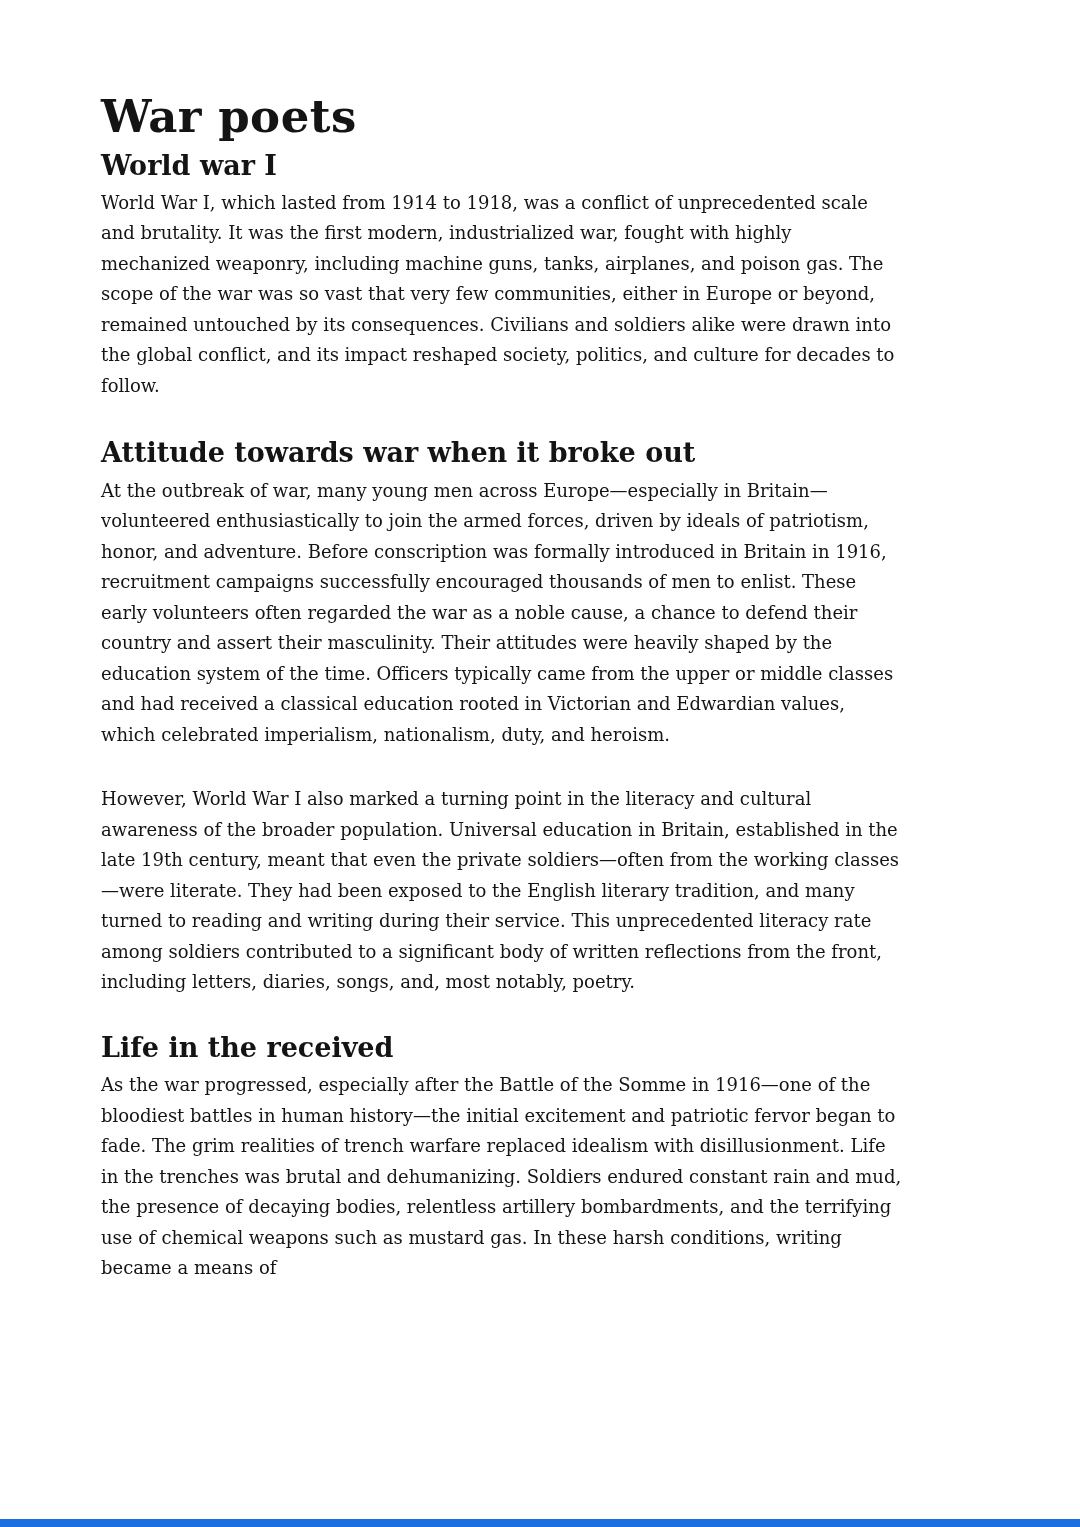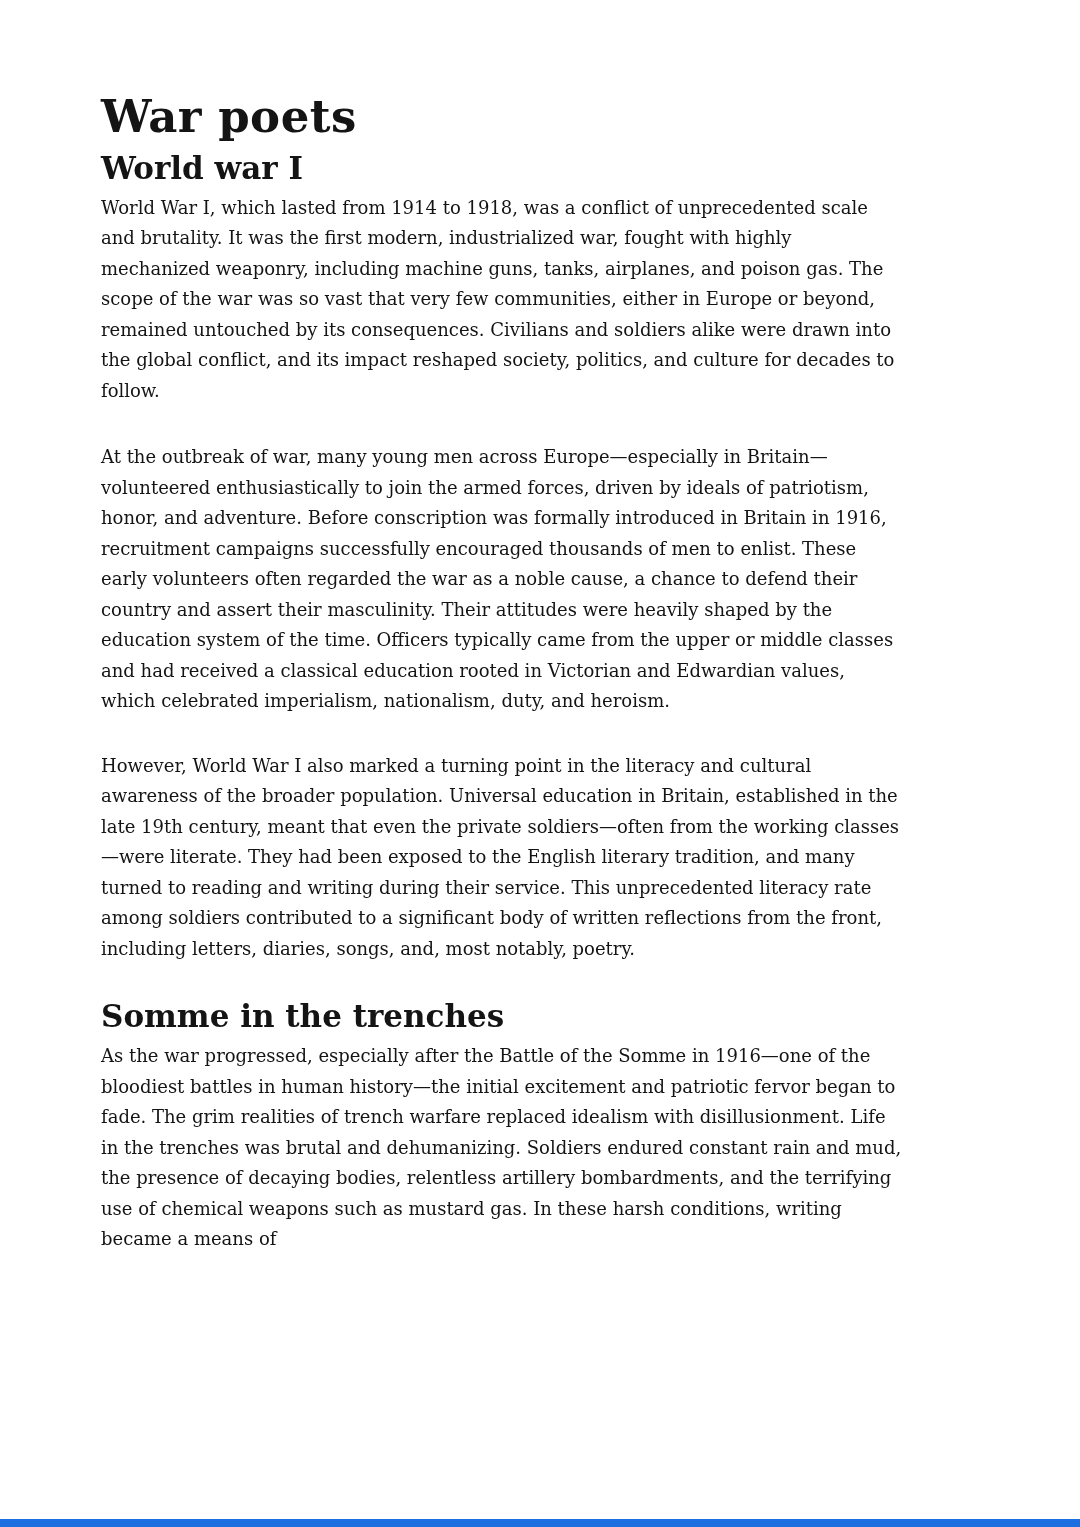--- a/index.html
+++ b/index.html
@@ -27,21 +27,21 @@
     margin: 0 0 8px 0;
     letter-spacing: 0.5px;
   }
   section.doc-section {
     margin: 0 0 34px 0;
   }
   section.doc-section.first {
     margin-bottom: 36px;
   }
   h2.section-heading {
-    font-size: 31px;
+    font-size: 27px;
     line-height: 1.2;
     font-weight: 700;
     margin: 0 0 6px 0;
   }
   p.section-body {
     font-size: 18px;
     line-height: 30.5px;
     margin: 0;
     text-align: left;
   }
@@ -60,27 +60,28 @@
 <div class="page">
 
   <h1 class="doc-title">War poets</h1>
 
   <section class="doc-section first">
     <h2 class="section-heading">World war I</h2>
     <p class="section-body">World War I, which lasted from 1914 to 1918, was a conflict of unprecedented scale and brutality. It was the first modern, industrialized war, fought with highly mechanized weaponry, including machine guns, tanks, airplanes, and poison gas. The scope of the war was so vast that very few communities, either in Europe or beyond, remained untouched by its consequences. Civilians and soldiers alike were drawn into the global conflict, and its impact reshaped society, politics, and culture for decades to follow.</p>
   </section>
 
   <section class="doc-section">
+    <h2 class="section-heading">Attitude towards war when it broke out</h2>
     <p class="section-body">At the outbreak of war, many young men across Europe—especially in Britain—volunteered enthusiastically to join the armed forces, driven by ideals of patriotism, honor, and adventure. Before conscription was formally introduced in Britain in 1916, recruitment campaigns successfully encouraged thousands of men to enlist. These early volunteers often regarded the war as a noble cause, a chance to defend their country and assert their masculinity. Their attitudes were heavily shaped by the education system of the time. Officers typically came from the upper or middle classes and had received a classical education rooted in Victorian and Edwardian values, which celebrated imperialism, nationalism, duty, and heroism.</p>
   </section>
 
   <section class="doc-section">
     <p class="section-body">However, World War I also marked a turning point in the literacy and cultural awareness of the broader population. Universal education in Britain, established in the late 19th century, meant that even the private soldiers—often from the working classes—were literate. They had been exposed to the English literary tradition, and many turned to reading and writing during their service. This unprecedented literacy rate among soldiers contributed to a significant body of written reflections from the front, including letters, diaries, songs, and, most notably, poetry.</p>
   </section>
 
   <section class="doc-section">
-    <h2 class="section-heading">Somme in the trenches</h2>
+    <h2 class="section-heading">Life in the received</h2>
     <p class="section-body">As the war progressed, especially after the Battle of the Somme in 1916—one of the bloodiest battles in human history—the initial excitement and patriotic fervor began to fade. The grim realities of trench warfare replaced idealism with disillusionment. Life in the trenches was brutal and dehumanizing. Soldiers endured constant rain and mud, the presence of decaying bodies, relentless artillery bombardments, and the terrifying use of chemical weapons such as mustard gas. In these harsh conditions, writing became a means of</p>
   </section>
 
 </div>
 
 <div class="bottom-bar" style="background: rgb(27, 111, 224);"></div>
 
 </body></html>

